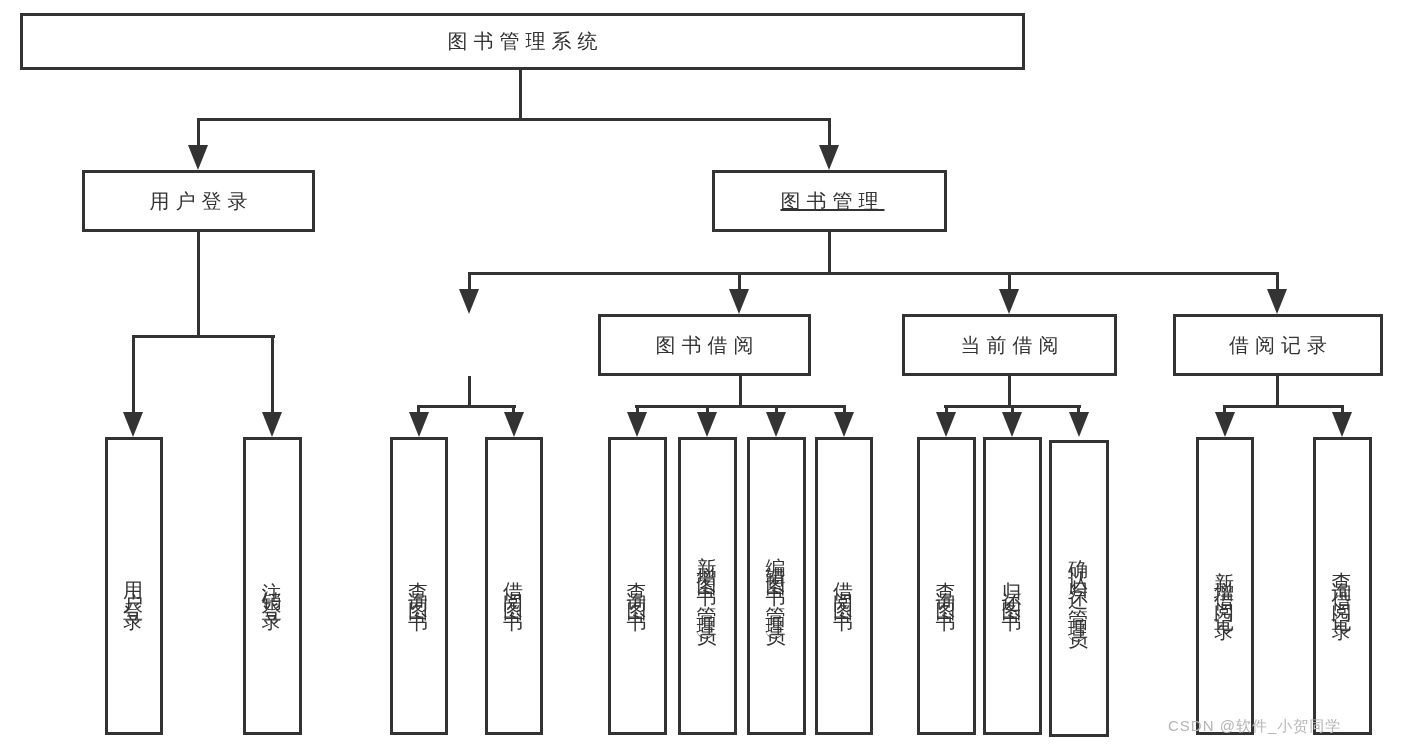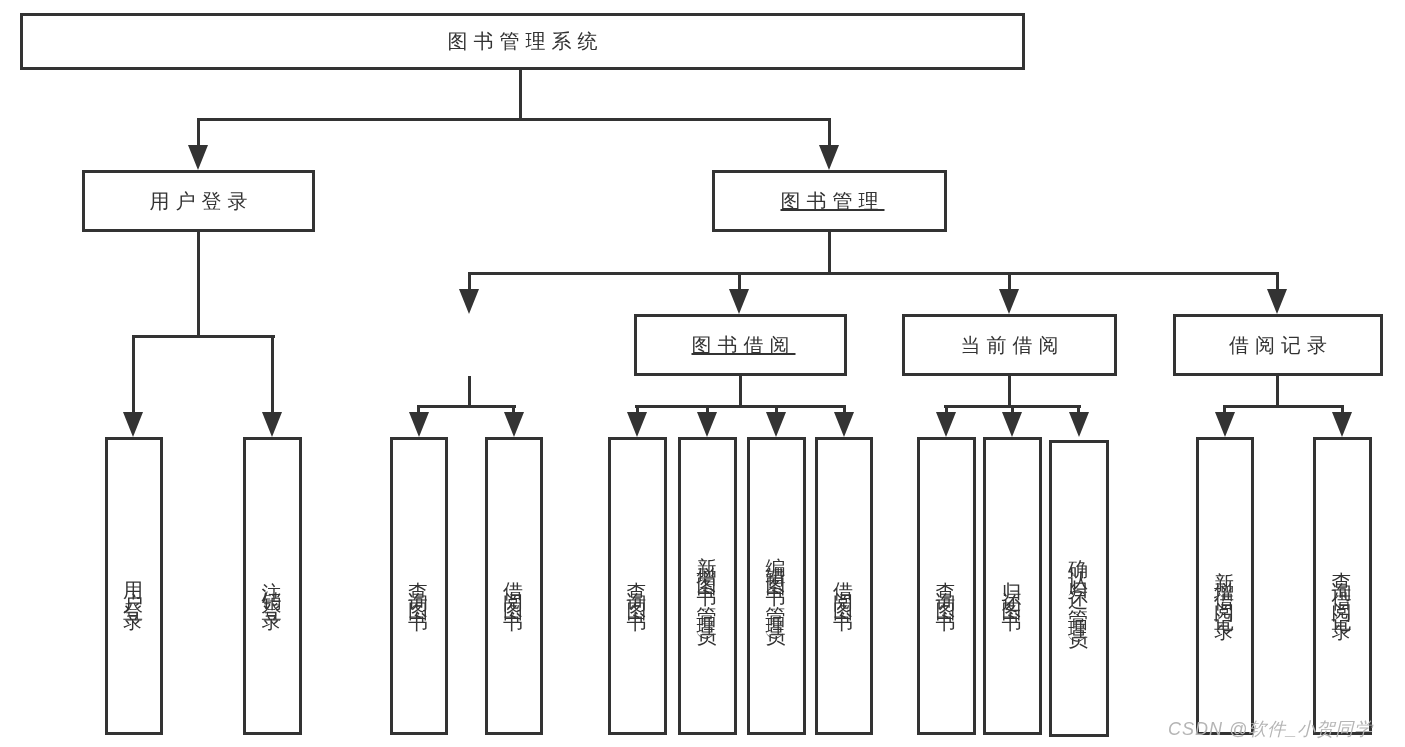--- a/index.html
+++ b/index.html
@@ -46,26 +46,25 @@
     position: absolute;
     width: 0; height: 0;
     border-left: 10px solid transparent;
     border-right: 10px solid transparent;
     border-top: 25px solid var(--line);
   }
   .watermark {
     position: absolute;
     left: 1168px;
     top: 717px;
-    font-size: 18px;
+    font-size: 15px;
     letter-spacing: 1px;
     color: var(--watermark);
     z-index: 5;
     white-space: nowrap;
-    font-style: italic;
   }
 </style>
 </head>
 <body>
 
 <div id="canvas">
 
   <div class="box" style="left:20px; top:13px; width:1005px; height:57px;">图书管理系统</div>
 
   <div class="vline" style="left:519px; top:70px; height:50px;"></div>
@@ -89,21 +88,21 @@
   <div class="hline" style="left:468px; top:272px; width:811px;"></div>
   <div class="vline" style="left:468px; top:274px; height:18px;"></div>
   <div class="arrowhead" style="left:459px; top:289px;"></div>
   <div class="vline" style="left:738px; top:274px; height:18px;"></div>
   <div class="arrowhead" style="left:729px; top:289px;"></div>
   <div class="vline" style="left:1008px; top:274px; height:18px;"></div>
   <div class="arrowhead" style="left:999px; top:289px;"></div>
   <div class="vline" style="left:1276px; top:274px; height:18px;"></div>
   <div class="arrowhead" style="left:1267px; top:289px;"></div>
 
-  <div class="box" style="left:634px; top:314px; width:213px; height:62px;text-decoration:underline;">图书借阅</div>
+  <div class="box" style="left:598px; top:314px; width:213px; height:62px;">图书借阅</div>
   <div class="box" style="left:902px; top:314px; width:215px; height:62px;">当前借阅</div>
   <div class="box" style="left:1173px; top:314px; width:210px; height:62px;">借阅记录</div>
 
   <div class="vline" style="left:468px; top:376px; height:31px;"></div>
   <div class="hline" style="left:417px; top:405px; width:99px;"></div>
   <div class="vline" style="left:417px; top:405px; height:10px;"></div>
   <div class="arrowhead" style="left:409px; top:412px;"></div>
   <div class="vline" style="left:512px; top:405px; height:10px;"></div>
   <div class="arrowhead" style="left:504px; top:412px;"></div>
 

